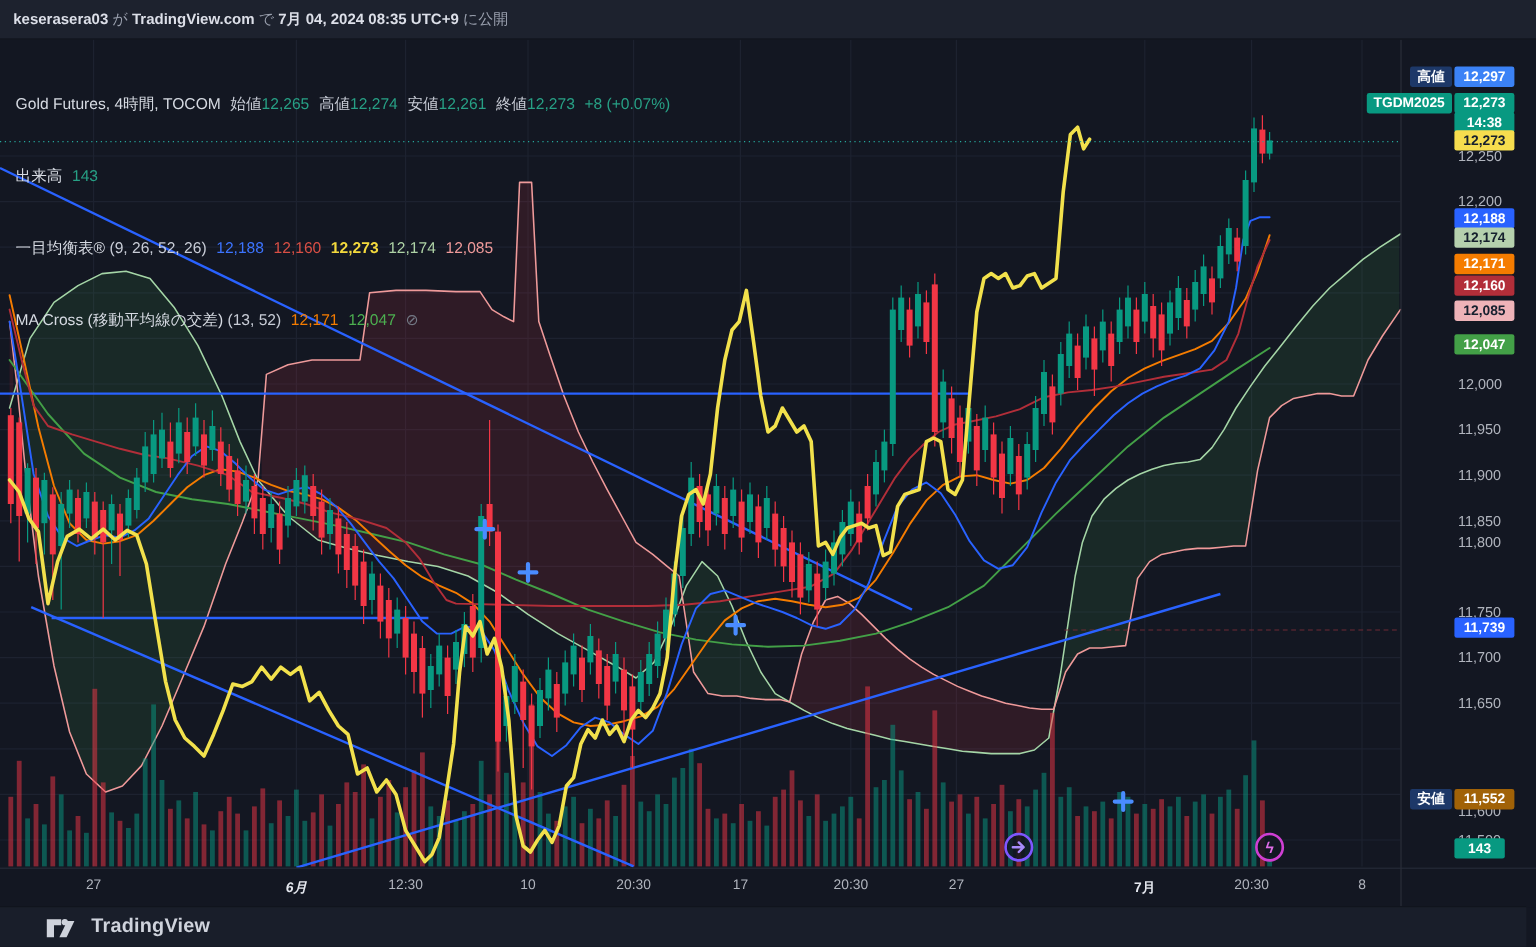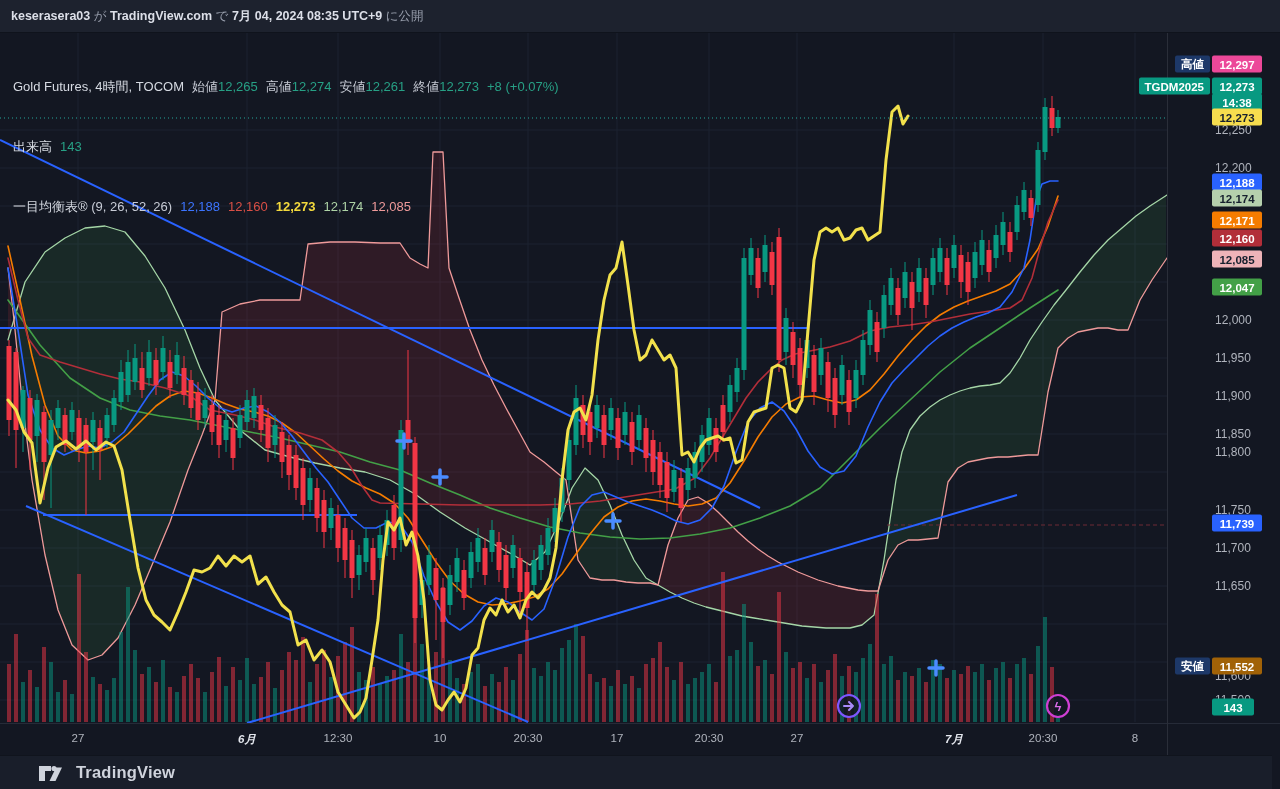--- a/index.html
+++ b/index.html
@@ -546,38 +546,39 @@
     <circle cx="849" cy="706" r="11" fill="rgba(19,23,34,0.85)" stroke="#7e57ff" stroke-width="2.2"></circle>
     <path d="M844,706h9m-4,-4l4,4l-4,4" stroke="#a78bfa" stroke-width="2" fill="none" stroke-linecap="round" stroke-linejoin="round"></path>
     <circle cx="1058" cy="706" r="11" fill="rgba(19,23,34,0.85)" stroke="#cf3fd3" stroke-width="2.2"></circle>
     <text x="1058" y="710.5" text-anchor="middle" font-size="13" font-weight="bold" fill="#e06ce6">ϟ</text>
   </svg>
 
 <div class="legend">
   <div><span>Gold Futures, 4時間, TOCOM</span><span class="sp"></span><span class="lbl">始値</span><span class="teal">12,265</span><span class="sp"></span><span class="lbl">高値</span><span class="teal">12,274</span><span class="sp"></span><span class="lbl">安値</span><span class="teal">12,261</span><span class="sp"></span><span class="lbl">終値</span><span class="teal">12,273</span><span class="sp"></span><span class="teal">+8 (+0.07%)</span></div>
   <div><span>出来高</span><span class="sp"></span><span class="teal">143</span></div>
   <div><span>一目均衡表®</span> <span class="lbl">(9, 26, 52, 26)</span><span class="sp"></span><span class="ib">12,188</span><span class="sp"></span><span class="ir">12,160</span><span class="sp"></span><span class="iy">12,273</span><span class="sp"></span><span class="ig">12,174</span><span class="sp"></span><span class="ip">12,085</span></div>
+  <div><span>MA Cross (移動平均線の交差)</span> <span class="lbl">(13, 52)</span><span class="sp"></span><span class="mo">12,171</span><span class="sp"></span><span class="mg">12,047</span><span class="sp"></span><span class="dis">⊘</span></div>
 </div>
 
 <div class="paxis" id="paxis">
     <div class="tick" style="top: 97px;">12,250</div>
     <div class="tick" style="top: 135px;">12,200</div>
     <div class="tick" style="top: 287px;">12,000</div>
     <div class="tick" style="top: 325px;">11,950</div>
     <div class="tick" style="top: 363px;">11,900</div>
     <div class="tick" style="top: 401px;">11,850</div>
     <div class="tick" style="top: 419px; text-align: center;">11,800</div>
     <div class="tick" style="top: 477px;">11,750</div>
     <div class="tick" style="top: 515px;">11,700</div>
     <div class="tick" style="top: 553px;">11,650</div>
     <div class="tick" style="top: 623px; margin-top: 20px;">11,600</div>
     <div class="tick" style="top: 667px;">11,500</div>
     <div class="badge" style="top: 31px;">
       <div class="chip" style="background: rgb(29, 56, 104); color: rgb(255, 255, 255);">高値</div>
-      <div class="val" style="background: #ec4899; color: rgb(255, 255, 255);">12,297</div>
+      <div class="val" style="background: #3b82f6; color: rgb(255, 255, 255);">12,297</div>
     </div>
     <div class="badge" style="top: 53px;">
       <div class="chip" style="background: rgb(8, 153, 129); color: rgb(255, 255, 255);">TGDM2025</div>
       <div class="val" style="background: rgb(8, 153, 129); color: rgb(255, 255, 255);">12,273</div>
     </div>
     <div class="badge" style="top: 69px;">
       <div class="val" style="background: rgb(8, 153, 129); color: rgb(255, 255, 255);">14:38</div>
     </div>
     <div class="badge" style="top: 84px;">
       <div class="val" style="background: rgb(246, 221, 78); color: rgb(22, 32, 46);">12,273</div>
@@ -613,21 +614,21 @@
   </div>
 <div class="taxis" id="taxis">
     <div class="tlabel" style="left: 78px;">27</div>
     <div class="tlabel bold" style="left: 247px; font-style: italic;">6月</div>
     <div class="tlabel" style="left: 338px;">12:30</div>
     <div class="tlabel" style="left: 440px;">10</div>
     <div class="tlabel" style="left: 528px;">20:30</div>
     <div class="tlabel" style="left: 617px;">17</div>
     <div class="tlabel" style="left: 709px;">20:30</div>
     <div class="tlabel" style="left: 797px;">27</div>
-    <div class="tlabel bold" style="left: 954px; font-style: italic;">7月</div>
+    <div class="tlabel bold" style="left: 954px;">7月</div>
     <div class="tlabel" style="left: 1043px;">20:30</div>
     <div class="tlabel" style="left: 1135px;">8</div>
   </div>
 
 <div class="footer">
   <svg width="28" height="22" viewBox="0 0 28 22">
     <g fill="#cfd3dc">
       <path d="M1 4 h12 v5 h-6 v10 h-6 z"></path>
       <circle cx="16" cy="6.5" r="2.6"></circle>
       <path d="M17.5 19 h-6 l6.5-13.5 h6 z"></path>

